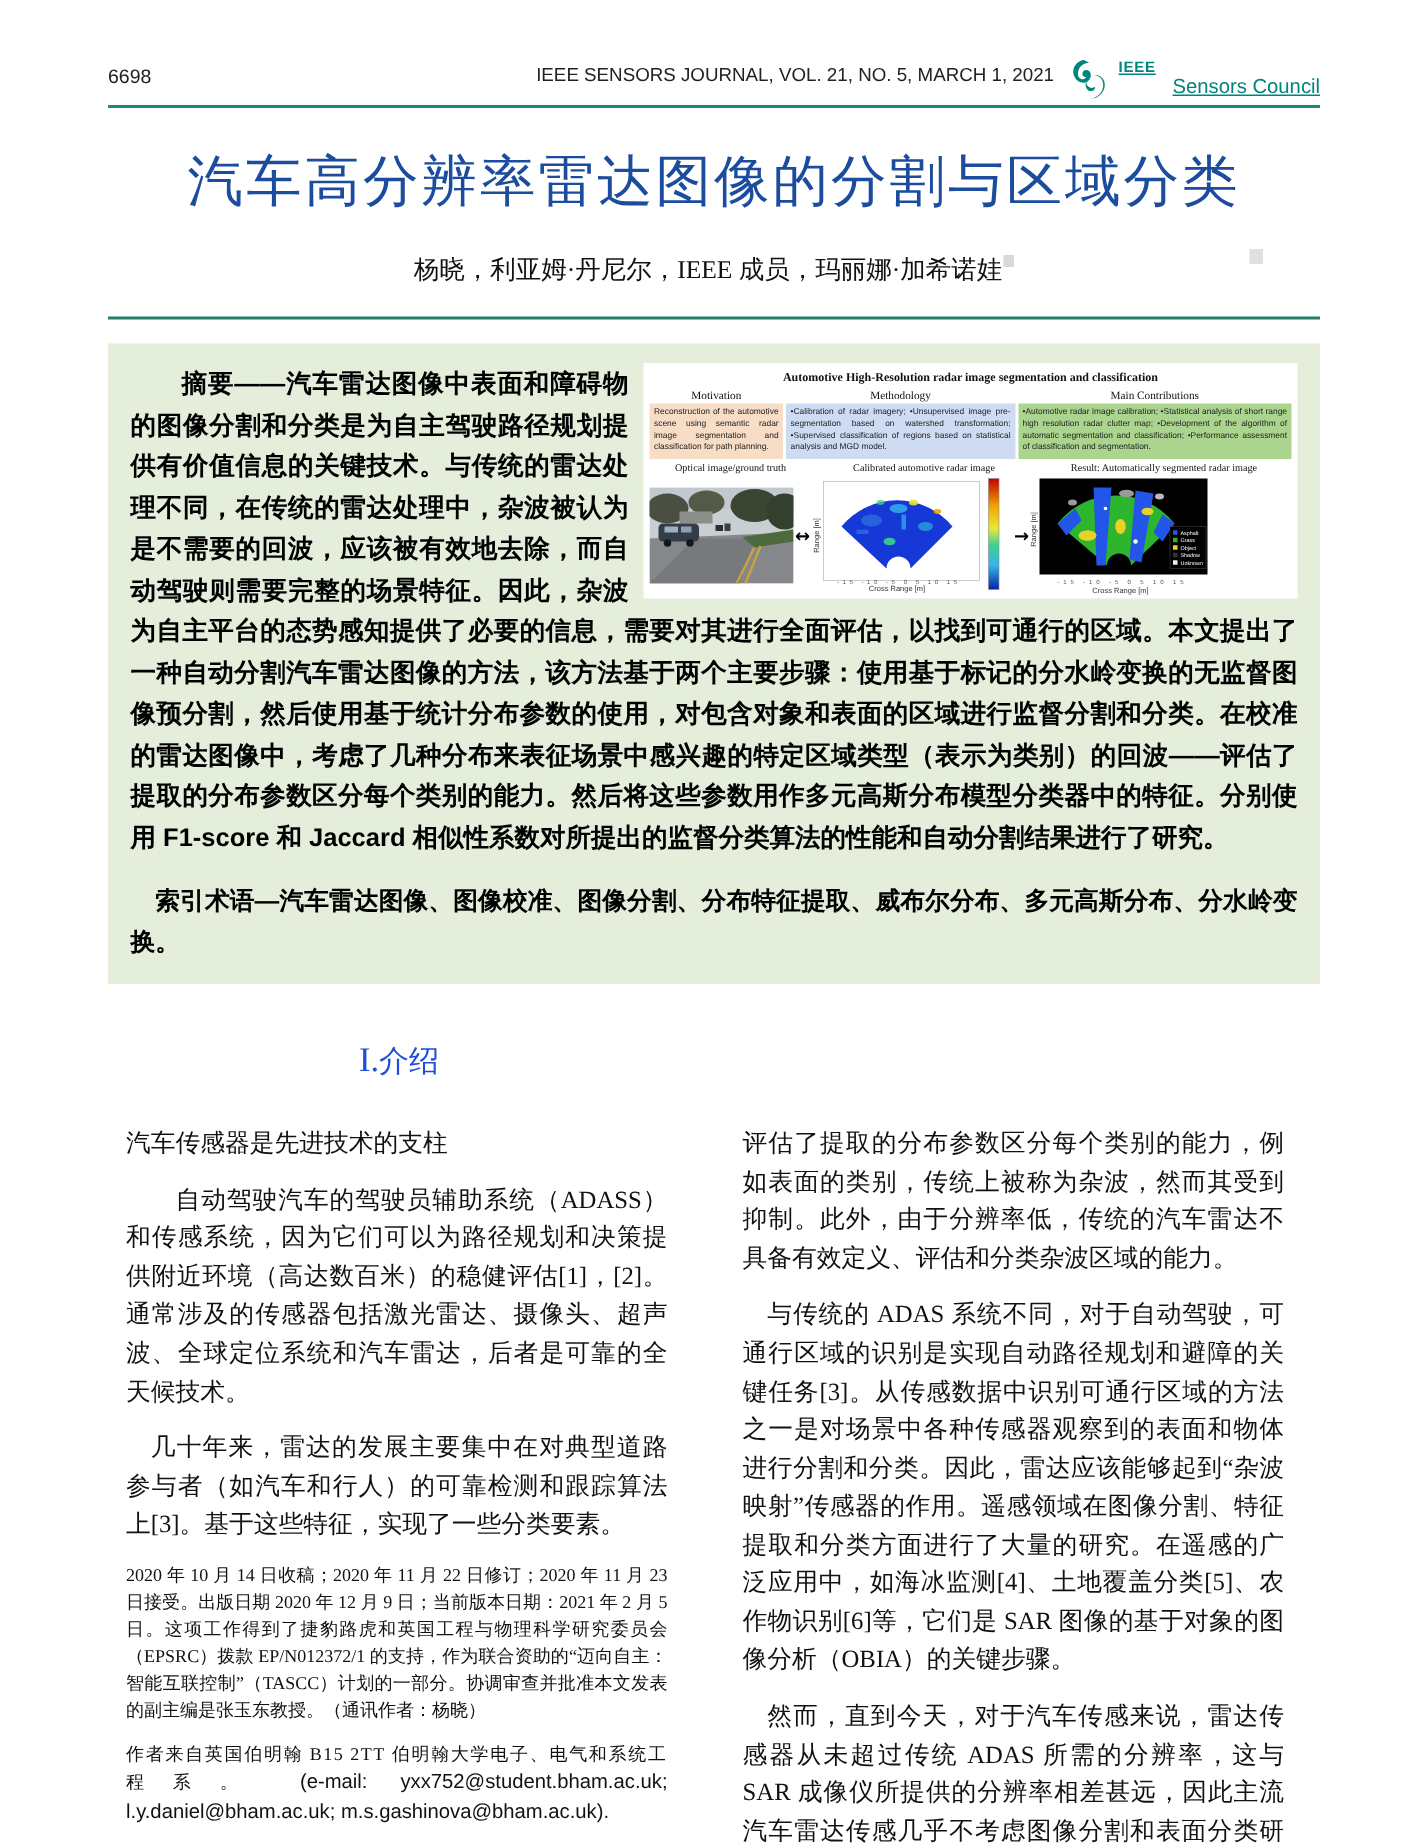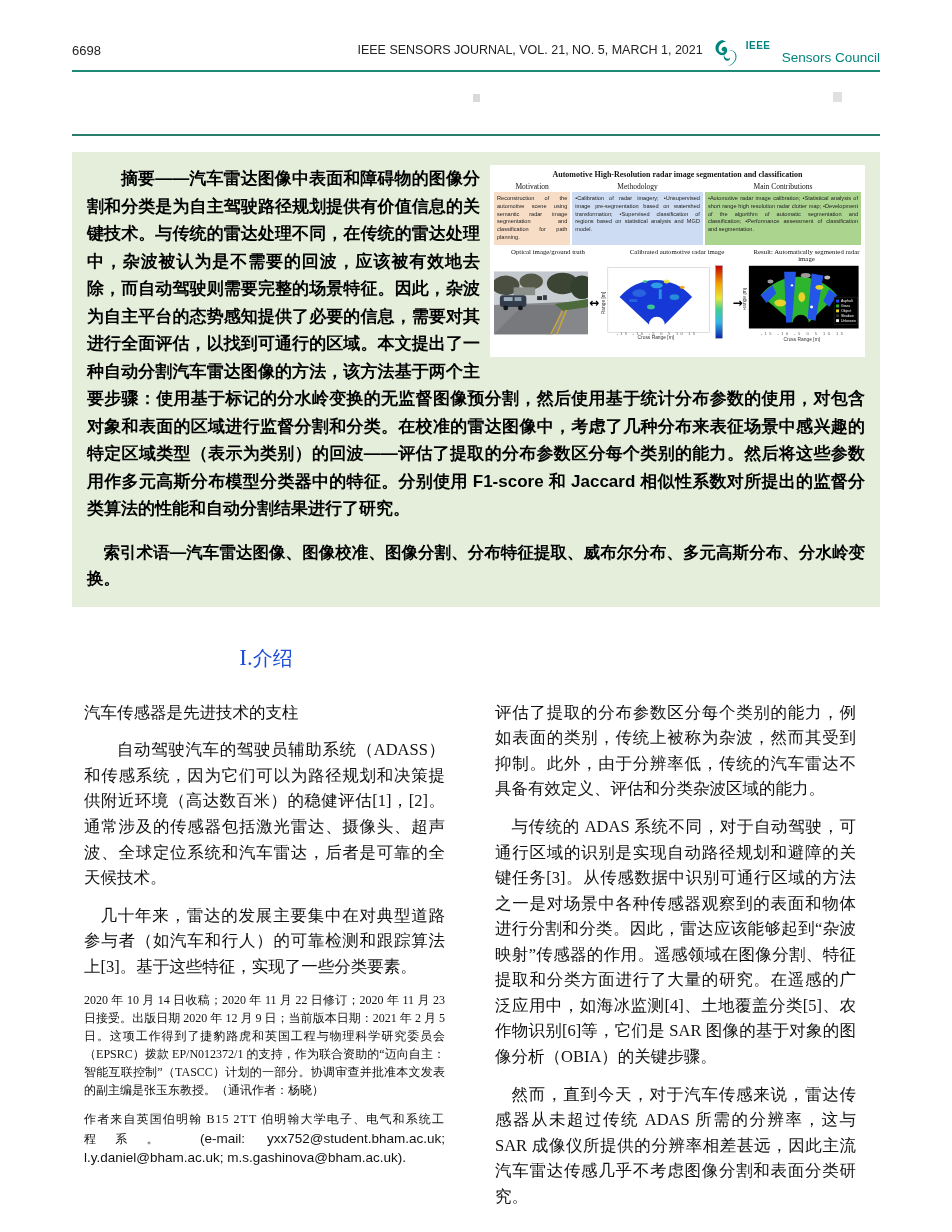--- a/index.html
+++ b/index.html
@@ -9,37 +9,37 @@
     background:#ffffff; overflow:hidden;
     font-family:"Liberation Serif","DejaVu Serif",serif; color:#111;
   }
   .content { margin:0 72px; }
 
   
   .hdr { display:flex; align-items:center; justify-content:space-between; padding-top:38px; }
   .hdr-page { font:13px "Liberation Sans",sans-serif; color:#222; padding-bottom:6px; }
   .hdr-right { display:flex; align-items:center; gap:10px; }
   .hdr-journal { font:12.5px "Liberation Sans",sans-serif; color:#222; padding-bottom:6px; }
-  .logo { display:flex; align-items:center; gap:3px; color:#00857c; }
+  .logo { display:flex; align-items:center; gap:3px; color:#00857c;text-decoration:underline; }
   .logo-mark { width:30px; height:30px; }
   .logo-text { font-family:"Liberation Sans",sans-serif; line-height:1; }
   .logo-ieee { font-size:10px; font-weight:bold; letter-spacing:.5px; }
   .logo-council { font-size:13.5px;margin-left:36px; }
   .rule1 { border:none; border-top:2px solid #1c8a74; margin-top:2px; }
   .rule2 { border:none; border-top:2px solid #2a7d6b; margin-top:20px; }
 
   
   .title { margin-top:24px; text-align:center; font-size:37px; letter-spacing:2px; color:#1b4c9e; font-weight:400; }
   .authors { position:relative; margin-top:22px; text-align:center; font-size:17px; color:#111; }
   .mark { display:inline-block; width:7px; height:8px; background:#d9d9d9; vertical-align:super; margin-left:1px; }
   .mark-right { position:absolute; right:38px; top:-2px; width:9px; height:10px; background:#e0e0e0; }
 
   
   .abs-box { margin-top:16px; background:#e4eedb; padding:13px 15px 15px 15px; overflow:hidden; }
-  .abs-fig { float:right; width:375px; margin:0 0 6px 10px; background:#ffffff; padding:4px 4px 14px 4px; }
+  .abs-fig { float:right; width:436px; margin:0 0 6px 10px; background:#ffffff; padding:4px 4px 2px 4px; }
   .abs-text { font:bold 17px/1.62 "Liberation Sans","DejaVu Sans",sans-serif; text-align:justify; text-indent:2em; color:#000; }
   .idx-text { font:bold 16.5px/1.6 "Liberation Sans","DejaVu Sans",sans-serif; text-align:justify; text-indent:1em; color:#000; margin-top:16px; clear:left; }
 
   
   .fig-title { font:bold 8px "Liberation Serif",serif; text-align:center; margin:1px 0 2px 0; color:#111; }
   .fig-heads, .fig-blocks { display:flex; gap:2px; }
   .fig-col1 { width:21%; } .fig-col2 { width:36%; } .fig-col3 { width:43%; }
   .fig-head { font:7.5px "Liberation Serif",serif; text-align:center; padding:1px 0; color:#111; }
   .fig-block { font:5.6px/1.4 "Liberation Sans",sans-serif; text-align:justify; padding:3px; color:#222; }
   .fb-motivation { background:#f7dcc6; }
@@ -86,22 +86,23 @@
           </svg>
           <div class="logo-text">
             <div class="logo-ieee">IEEE</div>
             <div class="logo-council">Sensors Council</div>
           </div>
         </div>
       </div>
     </div>
     <hr class="rule1">
 
+    <div class="title">汽车高分辨率雷达图像的分割与区域分类</div>
     <div class="authors">
-      <span class="mark"></span>
+      <span>杨晓，利亚姆·丹尼尔，IEEE 成员，玛丽娜·加希诺娃</span><span class="mark"></span>
       <span class="mark mark-right"></span>
     </div>
     <hr class="rule2">
 
     <div class="abs-box">
 
       <div class="abs-fig">
         <div class="fig-title">Automotive High-Resolution radar image segmentation and classification</div>
         <div class="fig-heads">
           <div class="fig-head fig-col1">Motivation</div>

